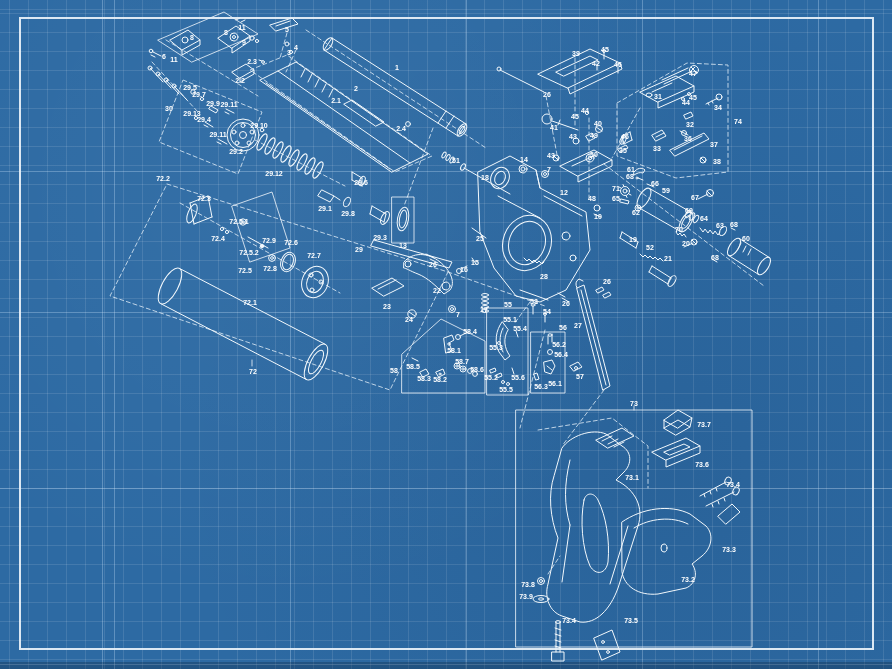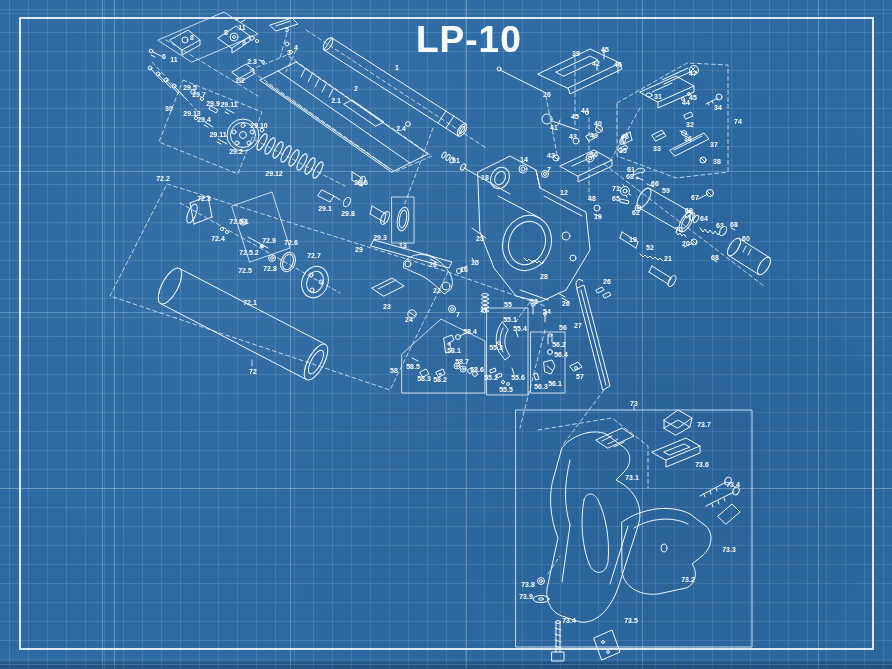--- a/index.html
+++ b/index.html
@@ -38,21 +38,20 @@
   }
   .ln{stroke:#f2f8fc;stroke-width:1;fill:none;stroke-linecap:round;stroke-linejoin:round;}
   .dash{stroke:#e8f2fa;stroke-width:1;fill:none;stroke-dasharray:4 3;opacity:.78;stroke-linecap:round;}
   .thin{stroke-width:.8;}
 </style>
 </head>
 <body>
 
 <div id="stage">
 
-  <div id="diagram-title">LP-10</div>
 
   <svg id="art" width="892" height="669" viewBox="0 0 892 669">
 
     <g class="dash">
       <path d="M306,30 L486,148"></path>
       <path d="M250,70 L287,55 L432,156 L395,172 Z"></path>
       <path d="M183,80 L262,112 L238,174 L159,142 Z"></path>
       <path d="M167,184 L448,272 L390,390 L110,296 Z"></path>
       <path d="M448,272 L545,306"></path>
       <path d="M617,103 L687,63 L728,65 L728,172 L676,178 L617,156 Z"></path>

